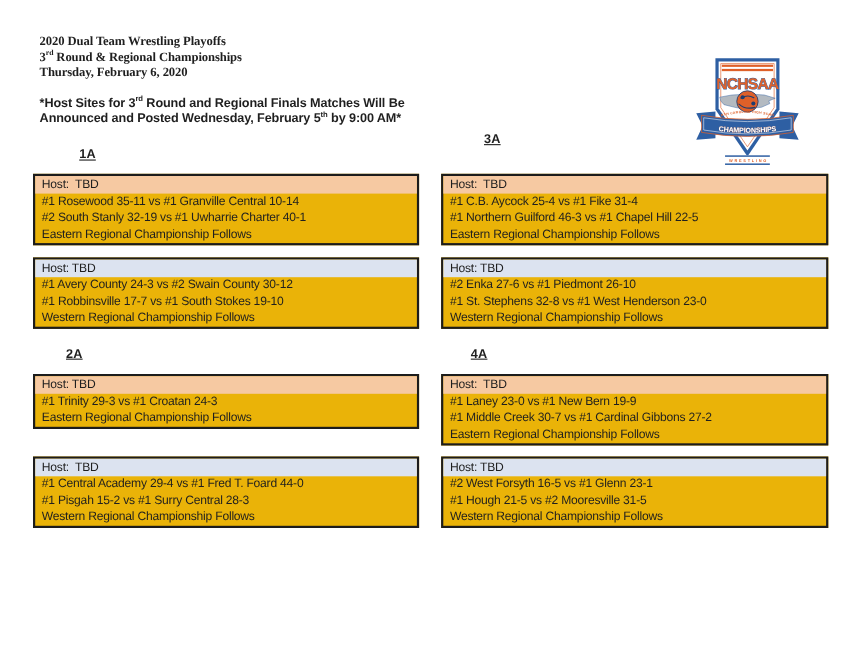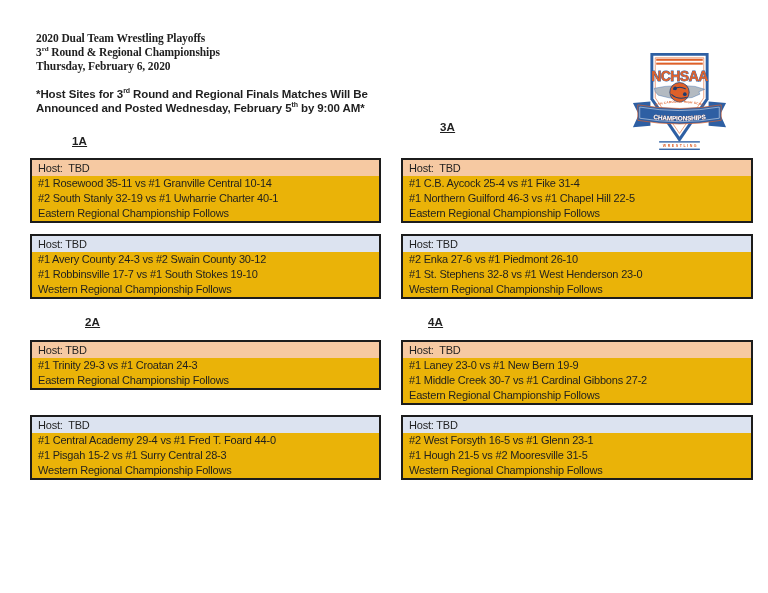--- a/index.html
+++ b/index.html
@@ -144,21 +144,21 @@
   <div class="mrow">#2 South Stanly 32-19 vs #1 Uwharrie Charter 40-1</div>
   <div class="mrow">Eastern Regional Championship Follows</div>
 </div>
 <div class="abs box west col-l" style="top:234px;">
   <div class="host">Host: TBD</div>
   <div class="mrow">#1 Avery County 24-3 vs #2 Swain County 30-12</div>
   <div class="mrow">#1 Robbinsville 17-7 vs #1 South Stokes 19-10</div>
   <div class="mrow">Western Regional Championship Follows</div>
 </div>
 
-<div class="abs sec-label" style="left:49px; top:316px;">2A</div>
+<div class="abs sec-label" style="left:24px; top:316px;">2A</div>
 <div class="abs box east col-l" style="top:340px;">
   <div class="host">Host: TBD</div>
   <div class="mrow">#1 Trinity 29-3 vs #1 Croatan 24-3</div>
   <div class="mrow">Eastern Regional Championship Follows</div>
 </div>
 <div class="abs box west col-l" style="top:415px;">
   <div class="host">Host:  TBD</div>
   <div class="mrow">#1 Central Academy 29-4 vs #1 Fred T. Foard 44-0</div>
   <div class="mrow">#1 Pisgah 15-2 vs #1 Surry Central 28-3</div>
   <div class="mrow">Western Regional Championship Follows</div>

